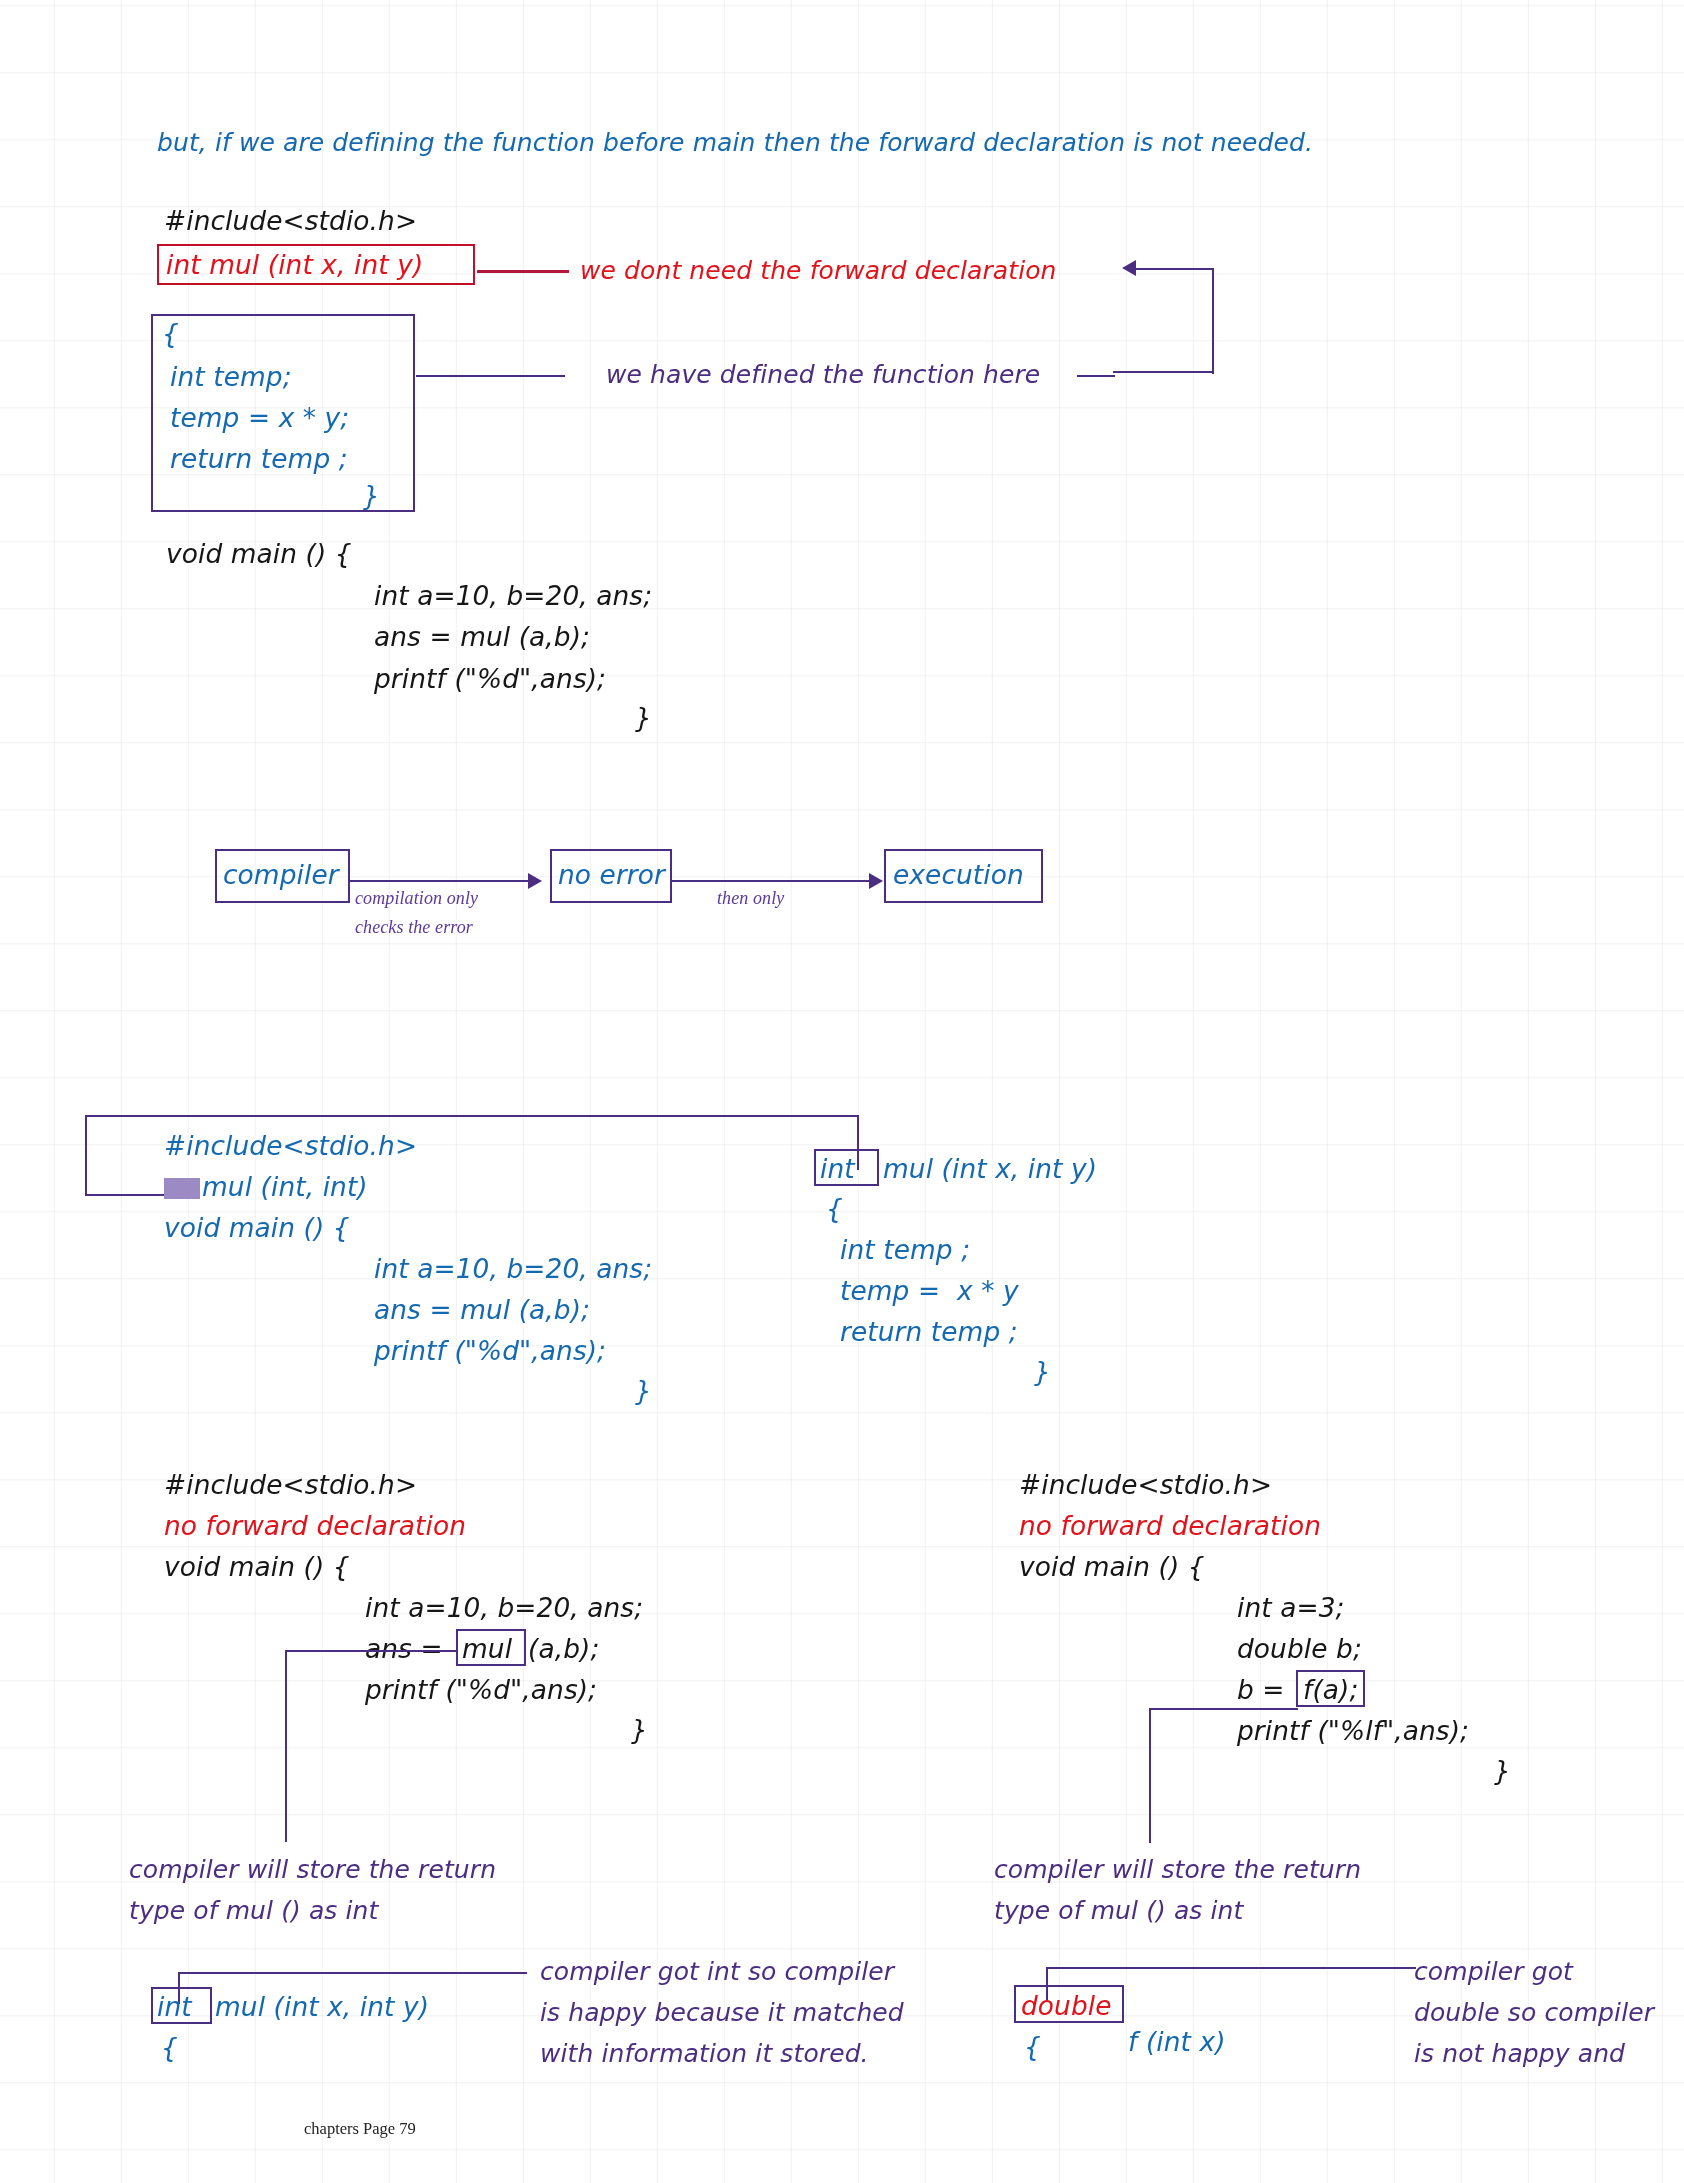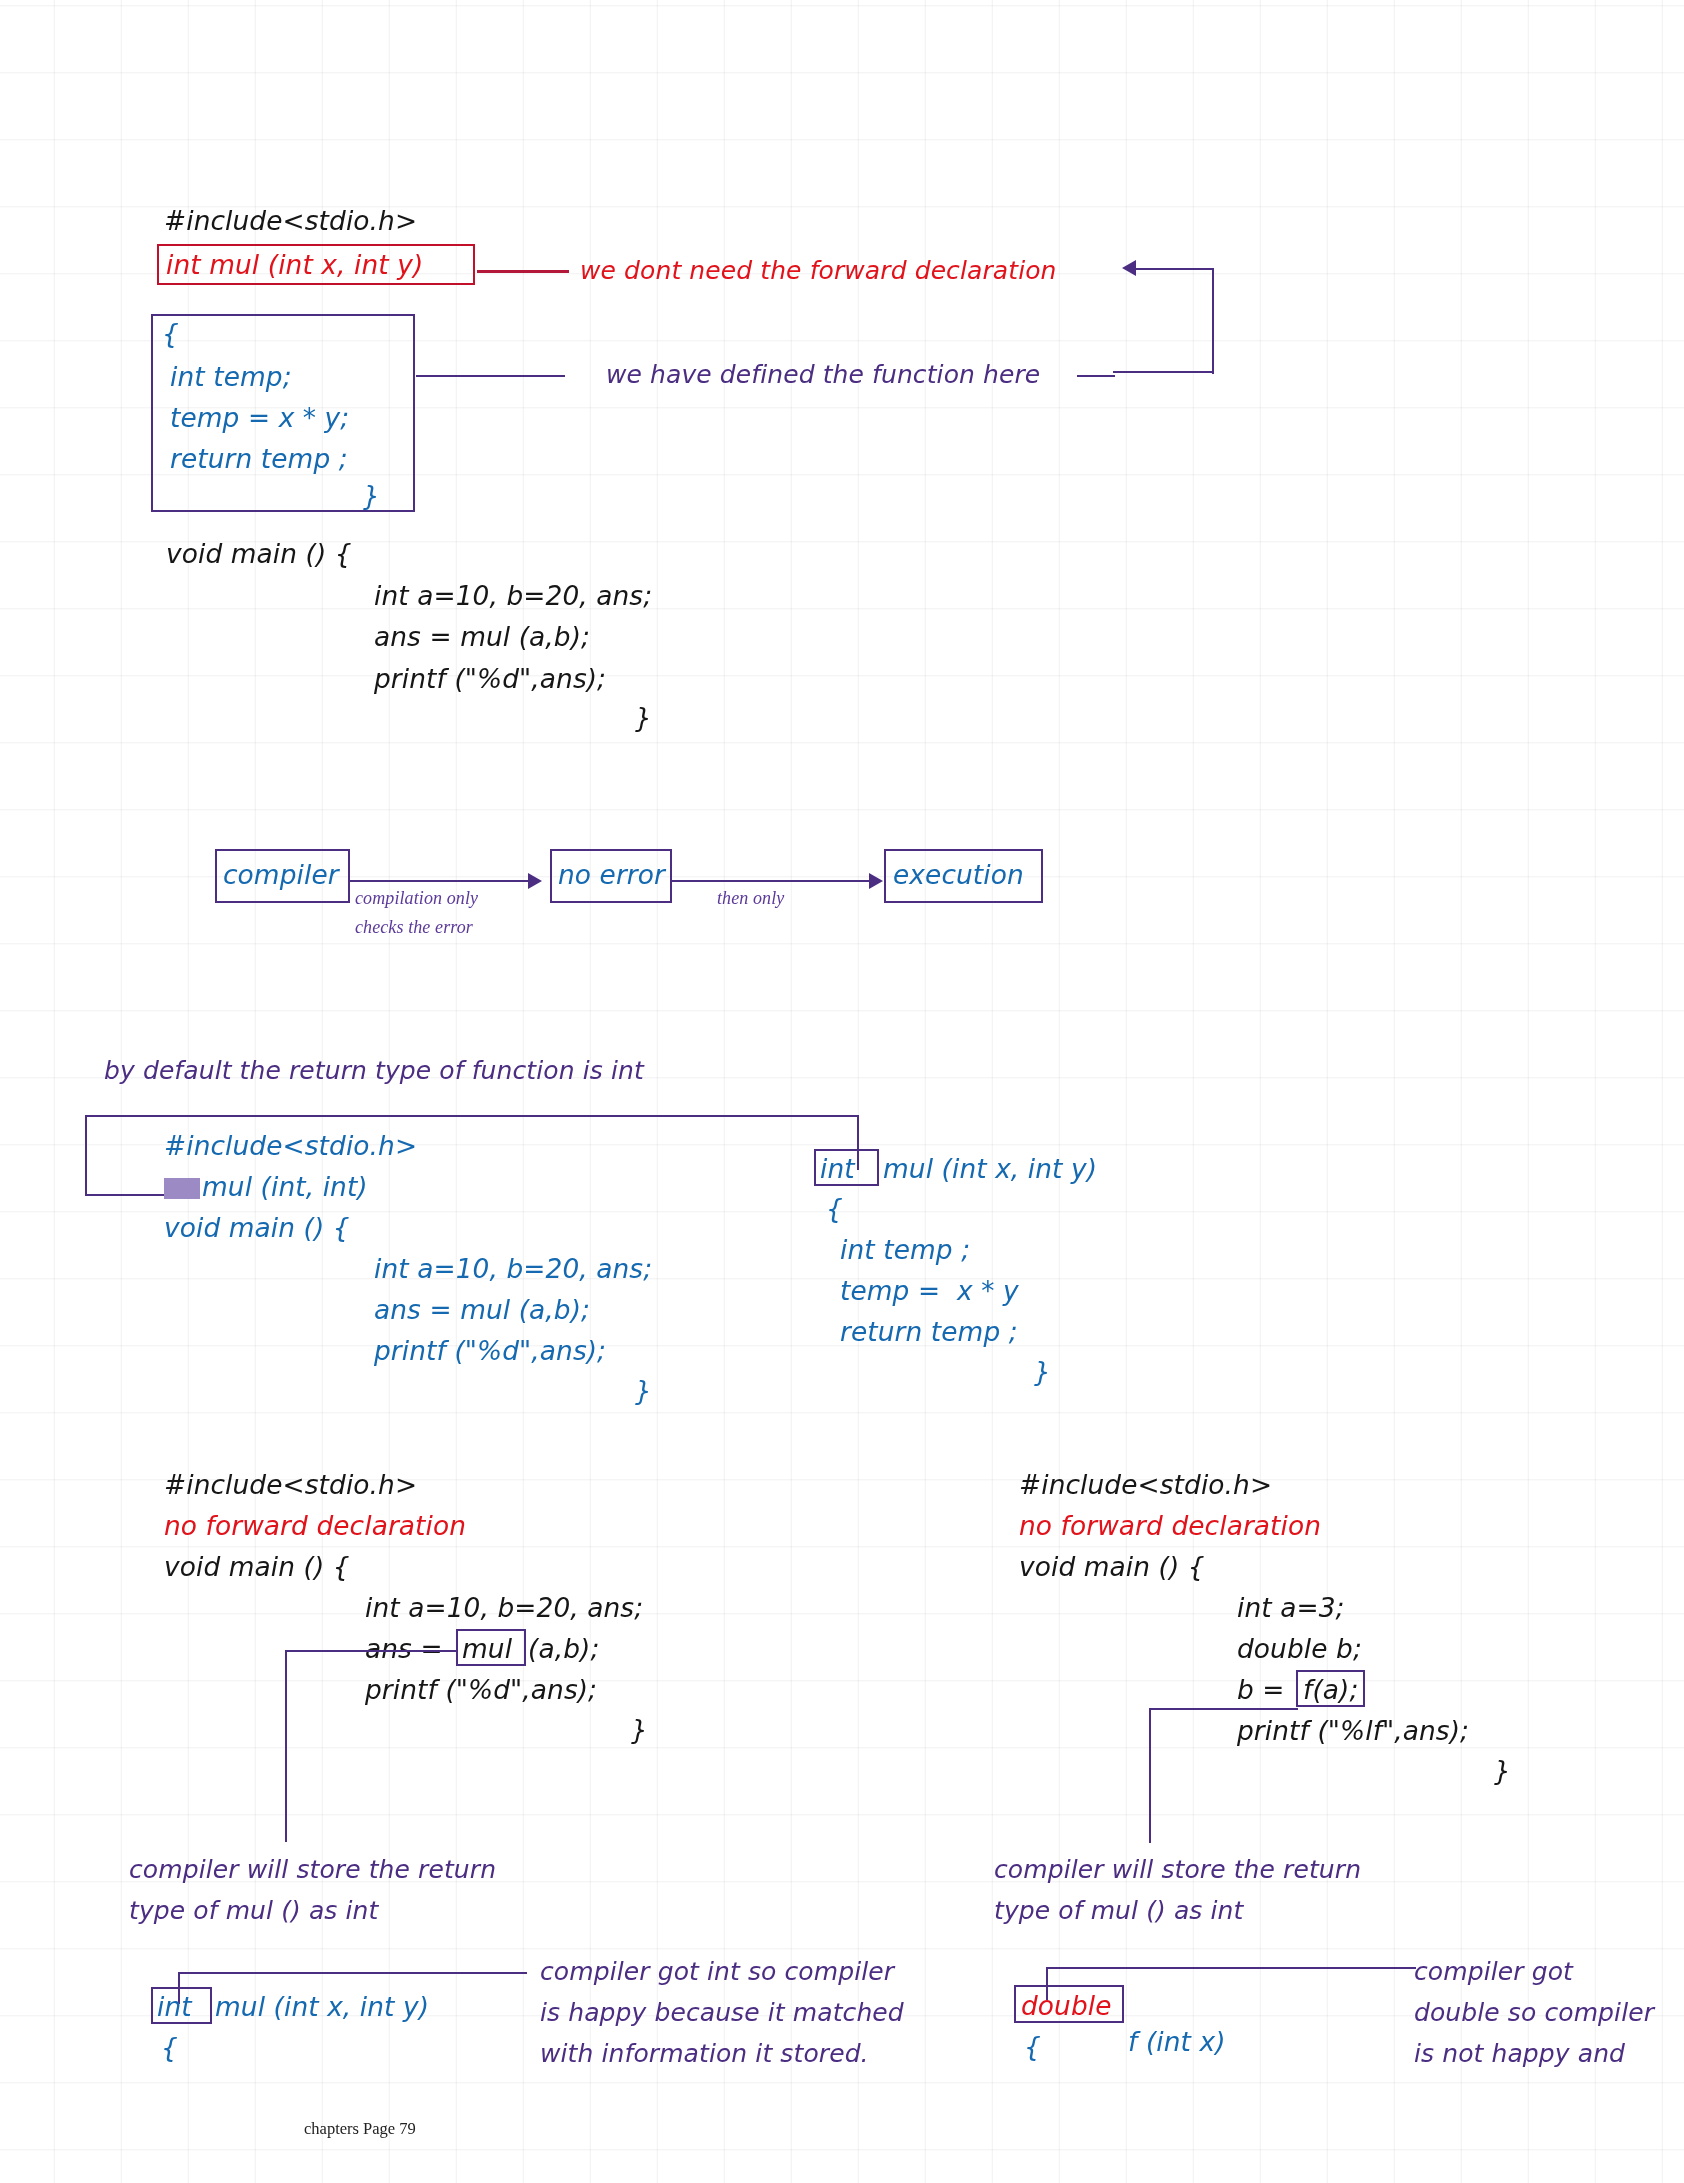--- a/index.html
+++ b/index.html
@@ -71,20 +71,21 @@
     font-family:"Liberation Serif", serif;
     font-style:normal;
     font-size:16.5px;color:#222;
   }
 </style>
 </head>
 <body>
 
 <div id="page">
 
+  <div class="abs hand blue t-head" style="left:157px;top:128px;">but, if we are defining the function before main then the forward declaration is not needed.</div>
 
   <div class="abs hand black t-code" style="left:164px;top:205px;">#include&lt;stdio.h&gt;</div>
 
   <div class="box box-red" style="left:157px;top:244px;width:318px;height:41px;"></div>
   <div class="abs hand red t-code" style="left:166px;top:249px;">int mul (int x, int y)</div>
 
   <div class="hline-red" style="left:477px;top:270px;width:92px;"></div>
   <div class="abs hand red t-note" style="left:580px;top:256px;">we dont need the forward declaration</div>
 
   <div class="arrow-left" style="left:1122px;top:260px;"></div>
@@ -122,21 +123,20 @@
   <div class="abs hand blue t-flow" style="left:558px;top:859px;">no error</div>
 
   <div class="hline" style="left:672px;top:880px;width:198px;"></div>
   <div class="arrow-right" style="left:869px;top:873px;"></div>
 
   <div class="abs hand purple2 t-small" style="left:717px;top:888px;">then only</div>
 
   <div class="flowbox" style="left:884px;top:849px;width:159px;height:54px;"></div>
   <div class="abs hand blue t-flow" style="left:893px;top:859px;">execution</div>
 
-  <div class="abs hand purple t-note" style="left:104px;top:1056px;">by default the return type of function is int</div>
 
   <div class="hline" style="left:85px;top:1115px;width:774px;"></div>
   <div class="vline" style="left:85px;top:1115px;height:81px;"></div>
   <div class="hline" style="left:85px;top:1194px;width:79px;"></div>
   <div class="vline" style="left:857px;top:1115px;height:55px;"></div>
 
   <div class="abs hand blue t-code" style="left:164px;top:1130px;">#include&lt;stdio.h&gt;</div>
 
   <div class="swatch" style="left:164px;top:1178px;width:36px;height:21px;"></div>
   <div class="abs hand blue t-code" style="left:202px;top:1171px;">mul (int, int)</div>

